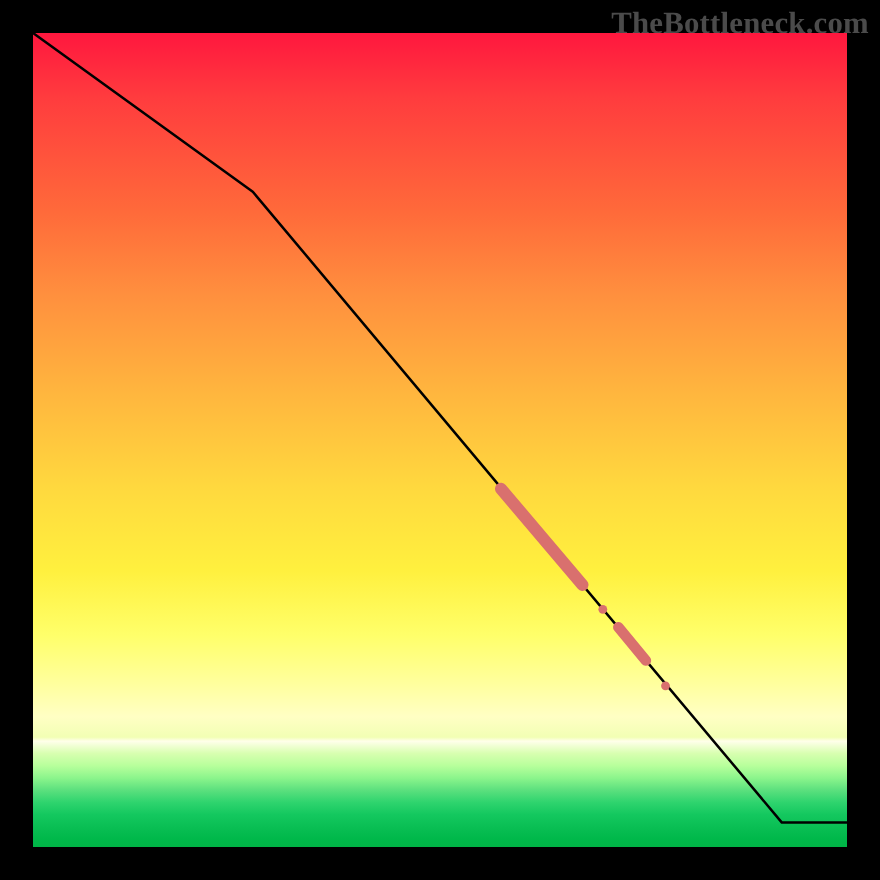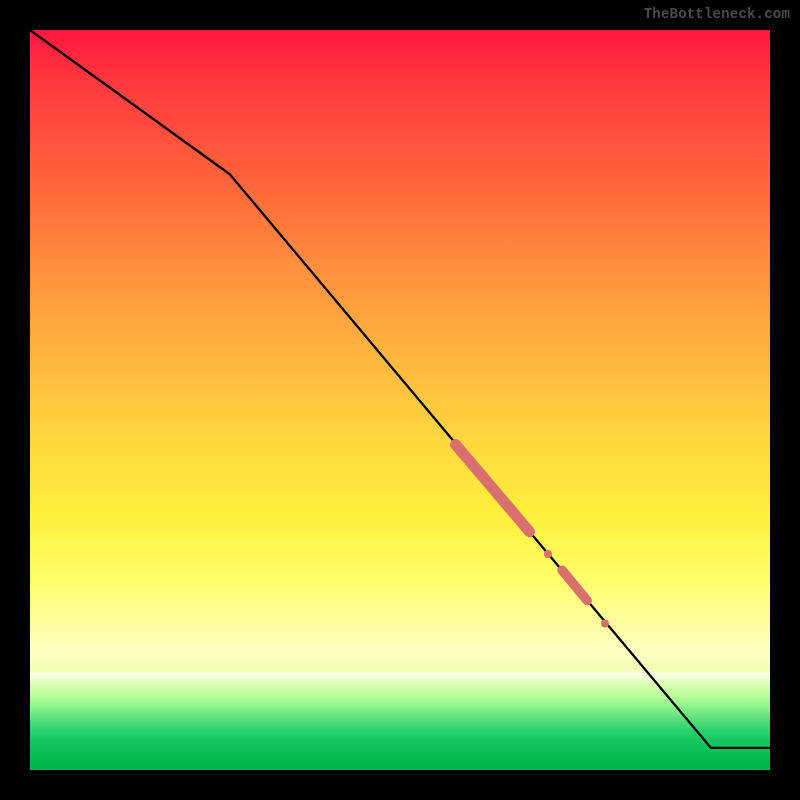--- a/index.html
+++ b/index.html
@@ -39,22 +39,22 @@
       #0abf54 97.5%,
       #00b84a 99%,
       #00b546 100%
     );
   }
   .watermark {
     position: absolute;
     top: 6px;
     right: 10px;
     color: #4b4b4b;
-    font-family: Liberation Mono, monospace;
-    font-size: 14px;
+    font-family: Liberation Serif, serif;
+    font-size: 28px;
     font-weight: 600;
     letter-spacing: 0.2px;
     user-select: none;
   }
   svg.overlay {
     position: absolute;
     inset: 0;
   }
 </style>
 </head>

